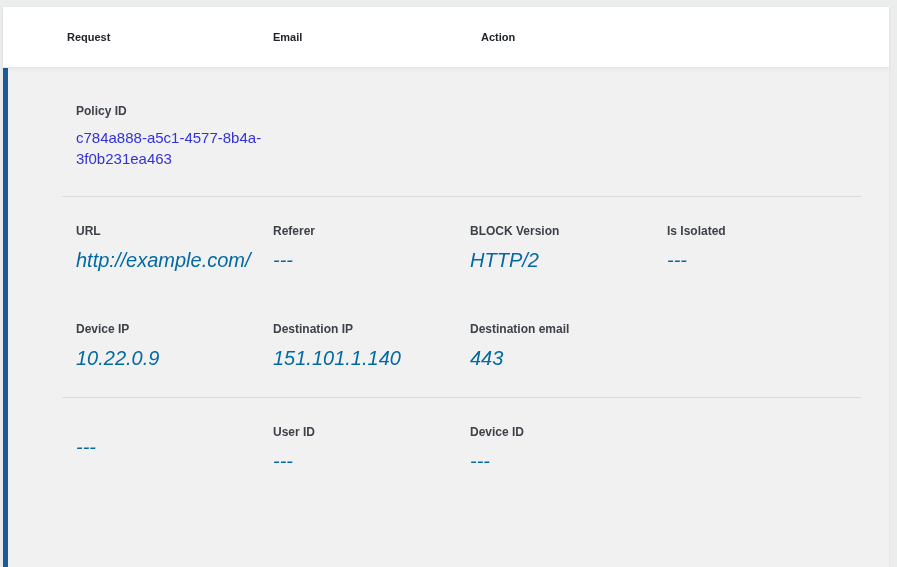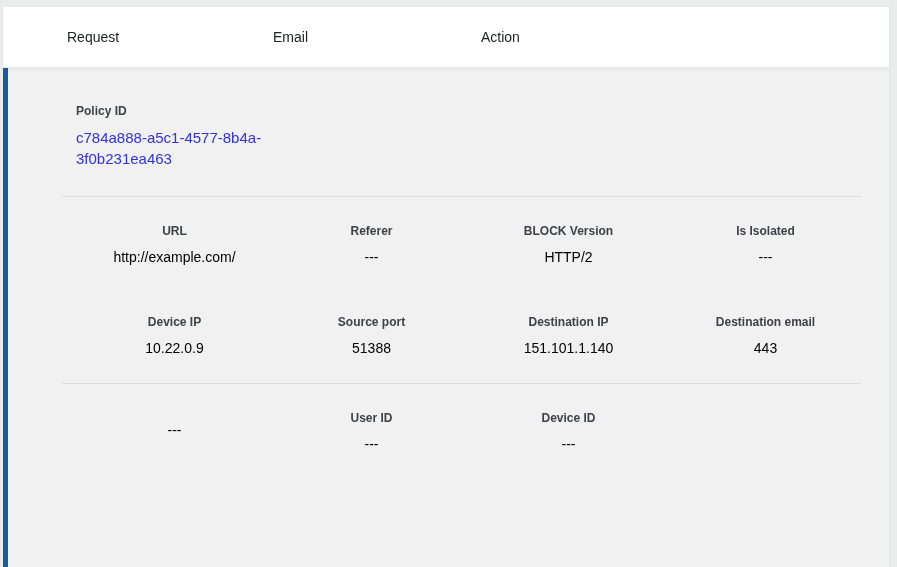--- a/index.html
+++ b/index.html
@@ -22,21 +22,21 @@
     height:61px; flex:0 0 61px;
     display:grid;
     grid-template-columns:206px 208px 206px 1fr;
     align-items:center;
     padding-left:64px;
     background:#fff;
     border-bottom:1px solid #e7e7e8;
     box-shadow:0 2px 3px rgba(0,0,0,0.04);
     position:relative; z-index:2;
   }
-  .thead .th { font-size:14px; font-weight:400; color:#202428; }
+  .thead .th { font-size:11px; font-weight:700; color:#202428; }
   
   .trow {
     height:80px; flex:0 0 80px;
     display:grid;
     grid-template-columns:62px 206px 208px 206px 1fr;
     align-items:center;
     background:#fff;
     border-left:5px solid #1b5a9b;
     border-bottom:1px solid #e4e4e5;
     cursor:pointer;
@@ -59,34 +59,33 @@
   }
   
   .details {
     flex:1 1 auto;
     background:#f1f1f2;
     border-left:5px solid #1b5a9b;
     padding:36px 28px 0 68px;
     overflow:hidden;
   }
   .dlabel { font-size:12px; font-weight:700; color:#3d4249; }
-  .dvalue { font-size:14px; color:#000000; margin-top:11px; }
+  .dvalue { font-size:20px; color:#0369a1; margin-top:11px;font-style:italic; }
   .policy-link {
     display:block;
     font-size:15px; line-height:21px;
     color:#3232d6; text-decoration:none;
     margin-top:9px; max-width:205px;
     cursor:pointer;
   }
   .divider { border:0; border-top:1px solid #dcdcdd; margin:27px 0 0 -14px; }
   .dgrid {
     display:grid;
     grid-template-columns:197px 197px 197px 197px;
     margin-top:27px;
-    text-align:center;
   }
   .dgrid.mid { margin-top:50px; }
 </style>
 </head>
 <body>
 
 <div class="page">
   <div class="card">
 
     <div class="thead">
@@ -123,24 +122,20 @@
           <div class="dvalue">---</div>
         </div>
       </div>
 
       <div class="dgrid mid">
         <div class="dcell">
           <div class="dlabel">Device IP</div>
           <div class="dvalue">10.22.0.9</div>
         </div>
         <div class="dcell">
-          <div class="dlabel">Source port</div>
-          <div class="dvalue">51388</div>
-        </div>
-        <div class="dcell">
           <div class="dlabel">Destination IP</div>
           <div class="dvalue">151.101.1.140</div>
         </div>
         <div class="dcell">
           <div class="dlabel">Destination email</div>
           <div class="dvalue">443</div>
         </div>
       </div>
 
       <hr class="divider">

